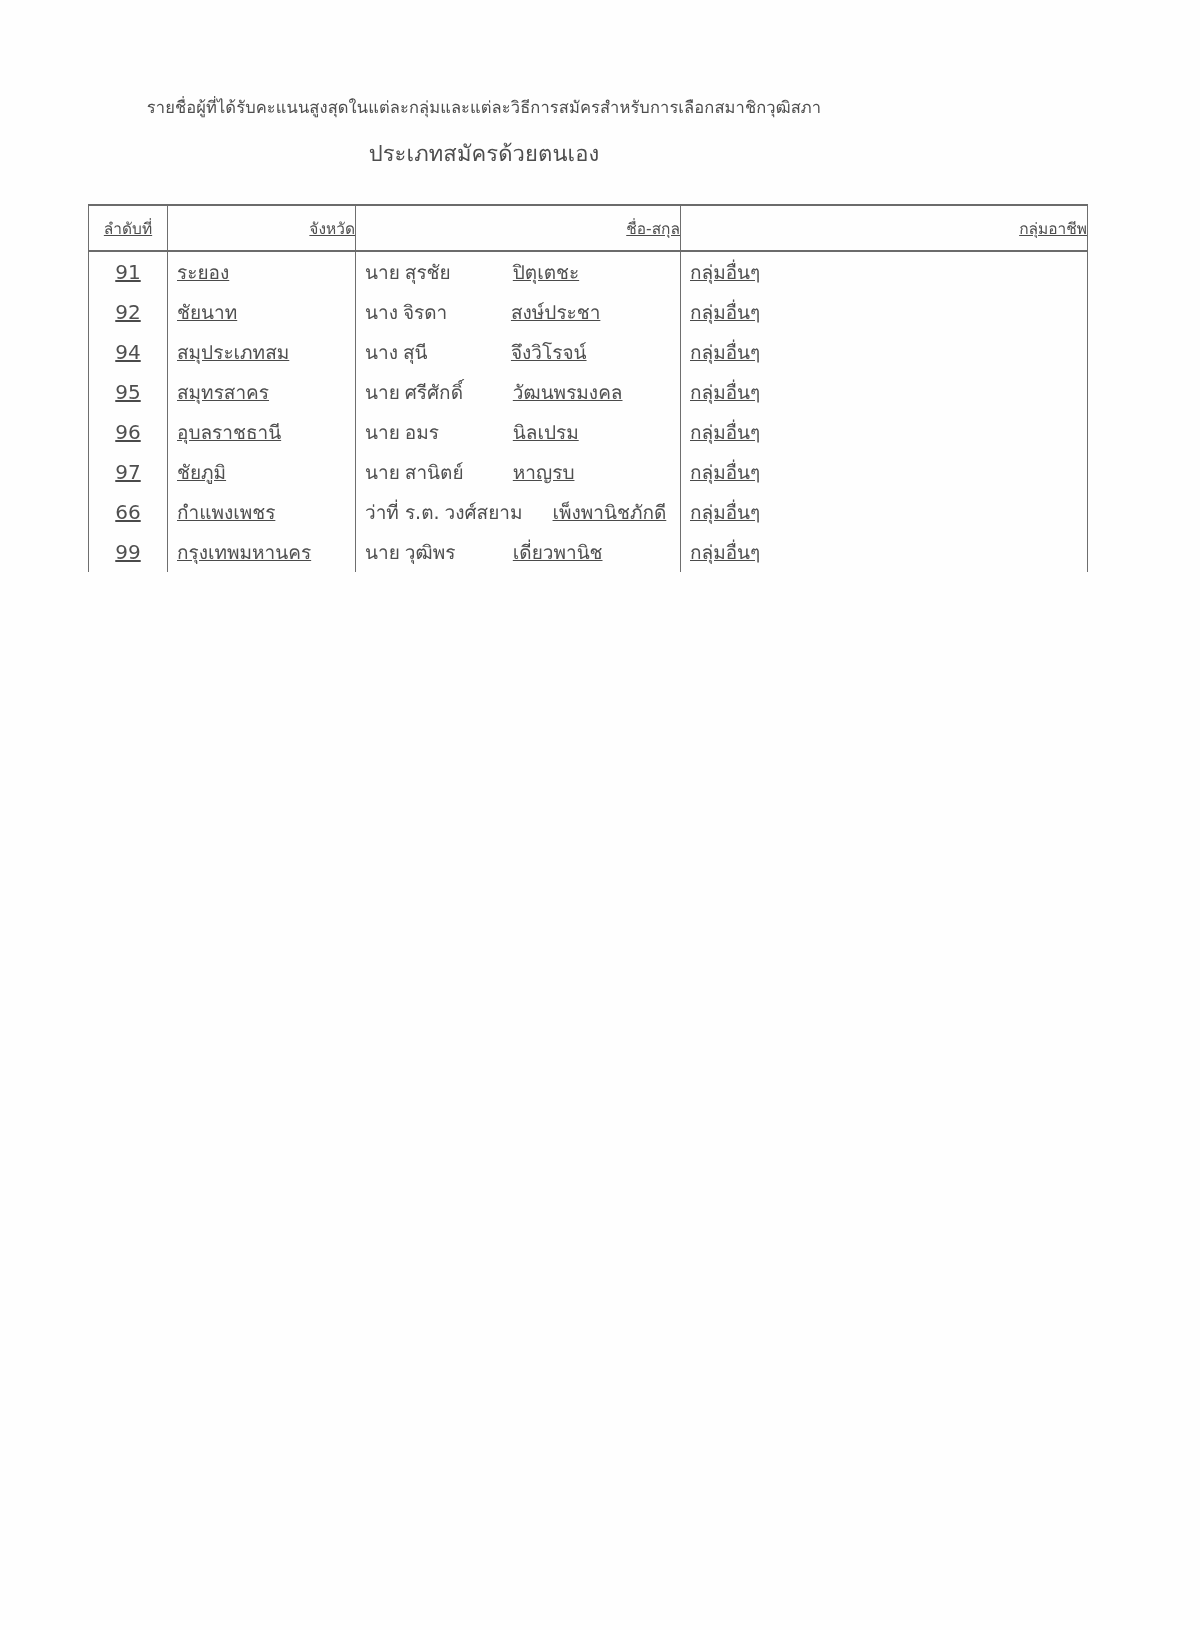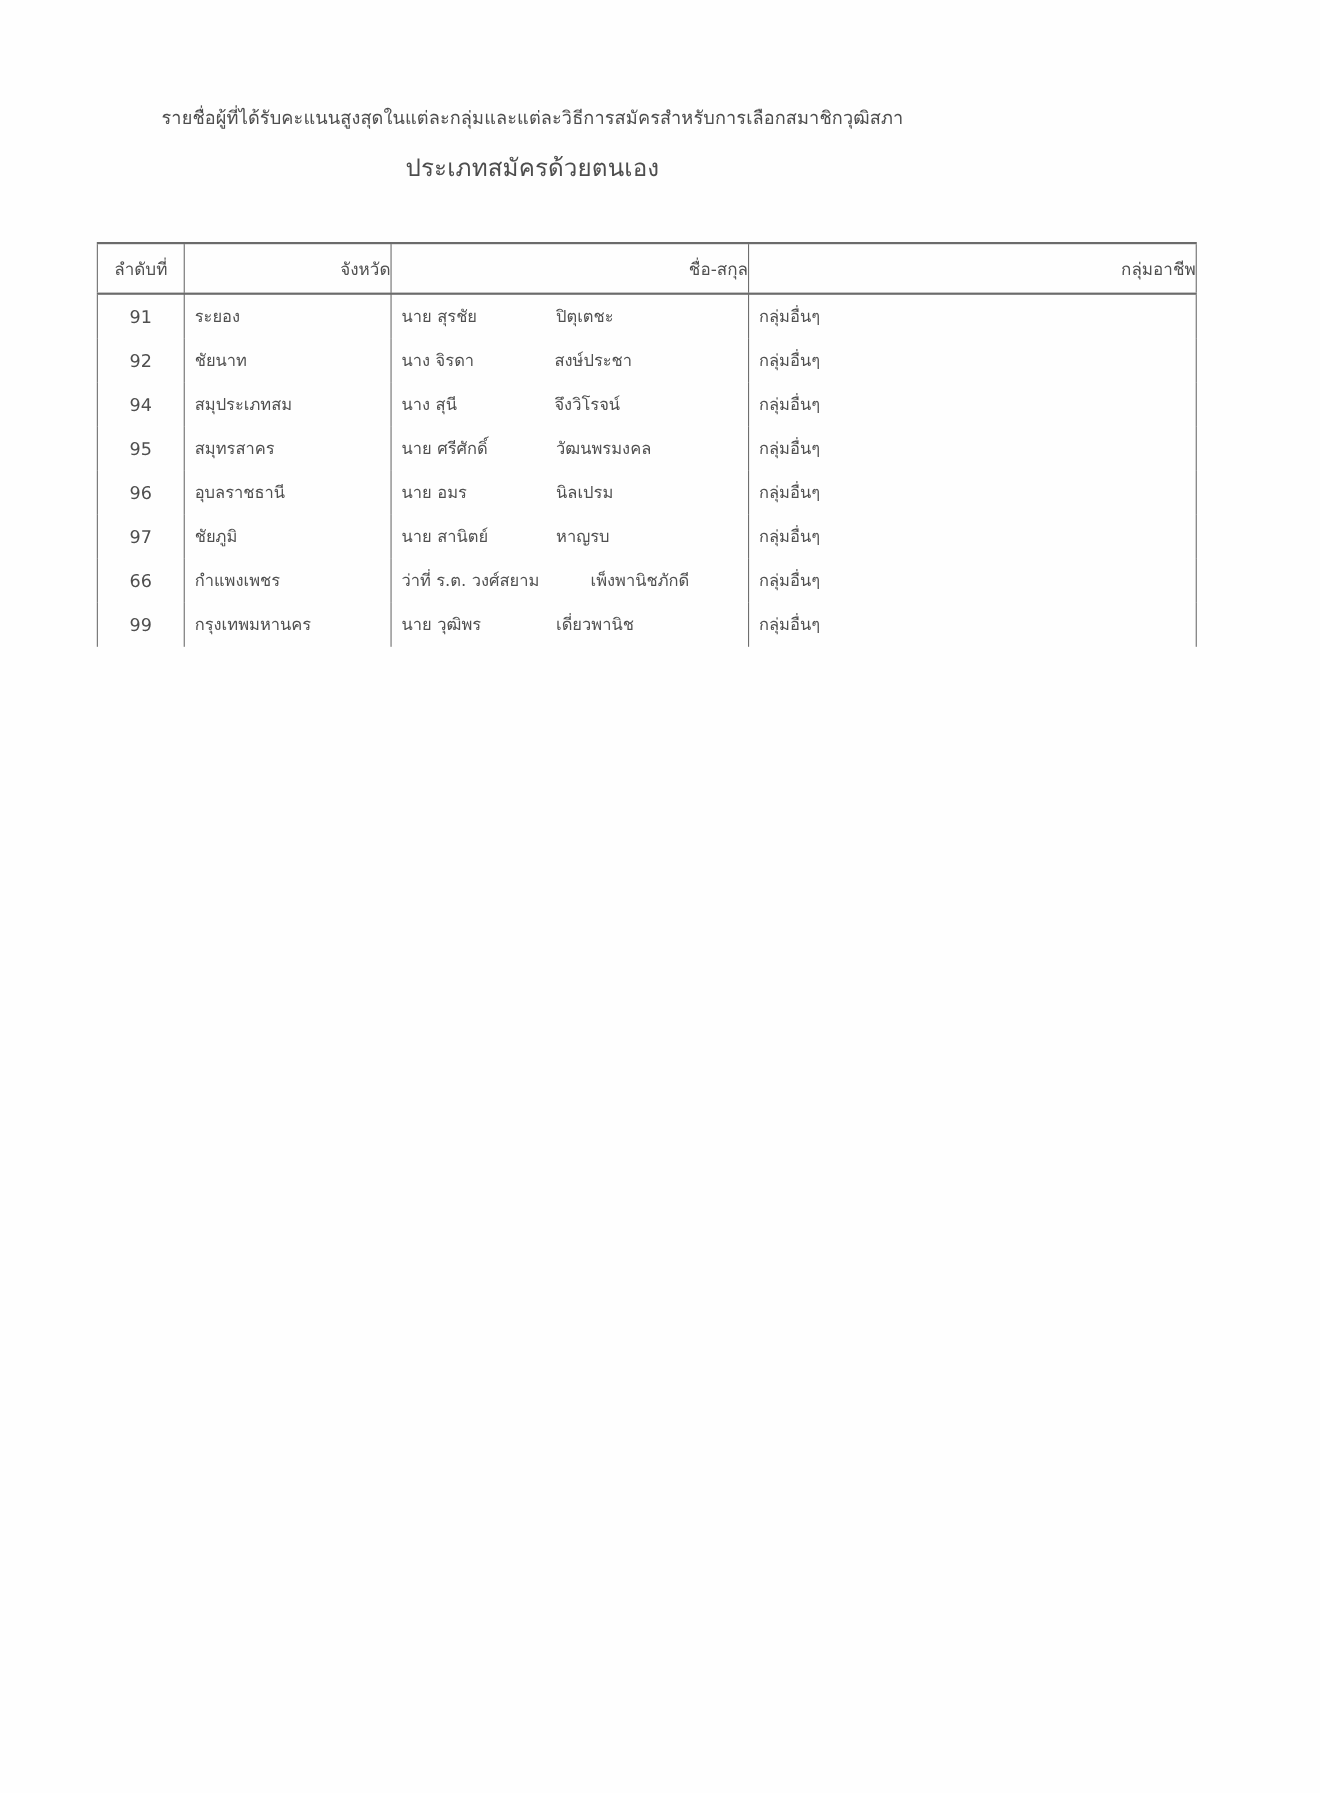--- a/index.html
+++ b/index.html
@@ -33,23 +33,24 @@
     letter-spacing: 0.1px;
     white-space: nowrap;
   }
   .title-line.line2 {
     font-size: 22px;
   }
 
   
   .table-wrap {
     position: absolute;
-    top: 220px;
+    top: 204px;
     left: 88px;
     width: 999px;
+    text-decoration: underline;
   }
   table.roster {
     border-collapse: collapse;
     width: 999px;
     table-layout: fixed;
     background: transparent;
   }
   table.roster col.c-seq    { width: 79px; }
   table.roster col.c-prov   { width: 188px; }
   table.roster col.c-name   { width: 325px; }
@@ -79,27 +80,27 @@
     font-size: 15.5px;
     text-align: right;
     padding-left: 9px;
   }
   table.roster thead th.seq-head {
     text-align: center;
     padding-left: 0;
   }
   table.roster tbody td {
     height: 40px;
-    font-size: 15px;
+    font-size: 19px;
     padding-left: 9px;
   }
   table.roster tbody td.seq {
     text-align: center;
     padding-left: 0;
-    font-size: 16px;
+    font-size: 20px;
   }
   table.roster tbody td.name .given {
     display: inline-block;
     min-width: 108px;
   }
   table.roster tbody td.name .prefix {
     display: inline-block;
     margin-right: 5px;
   }
   table.roster tbody tr:last-child td {

